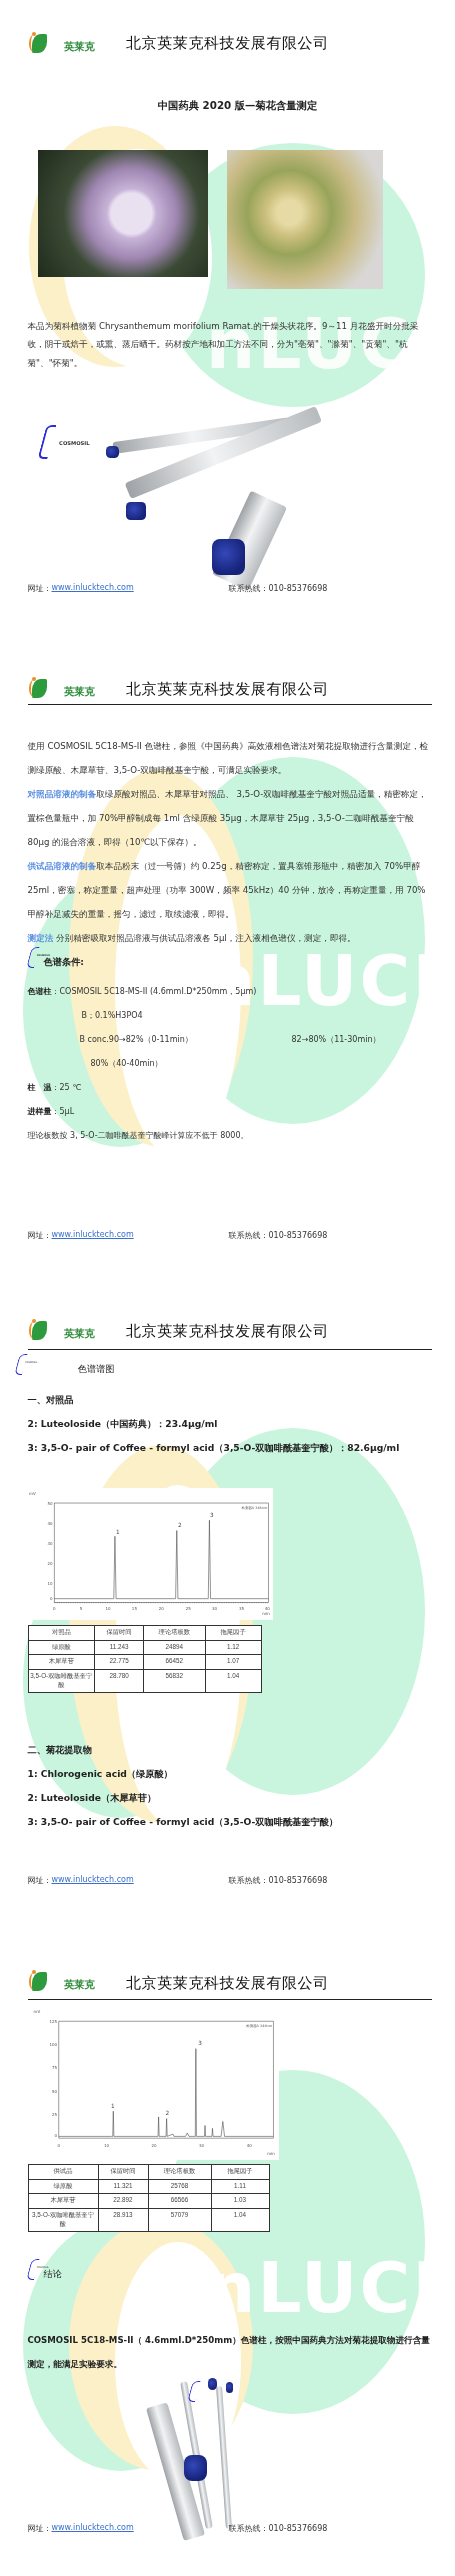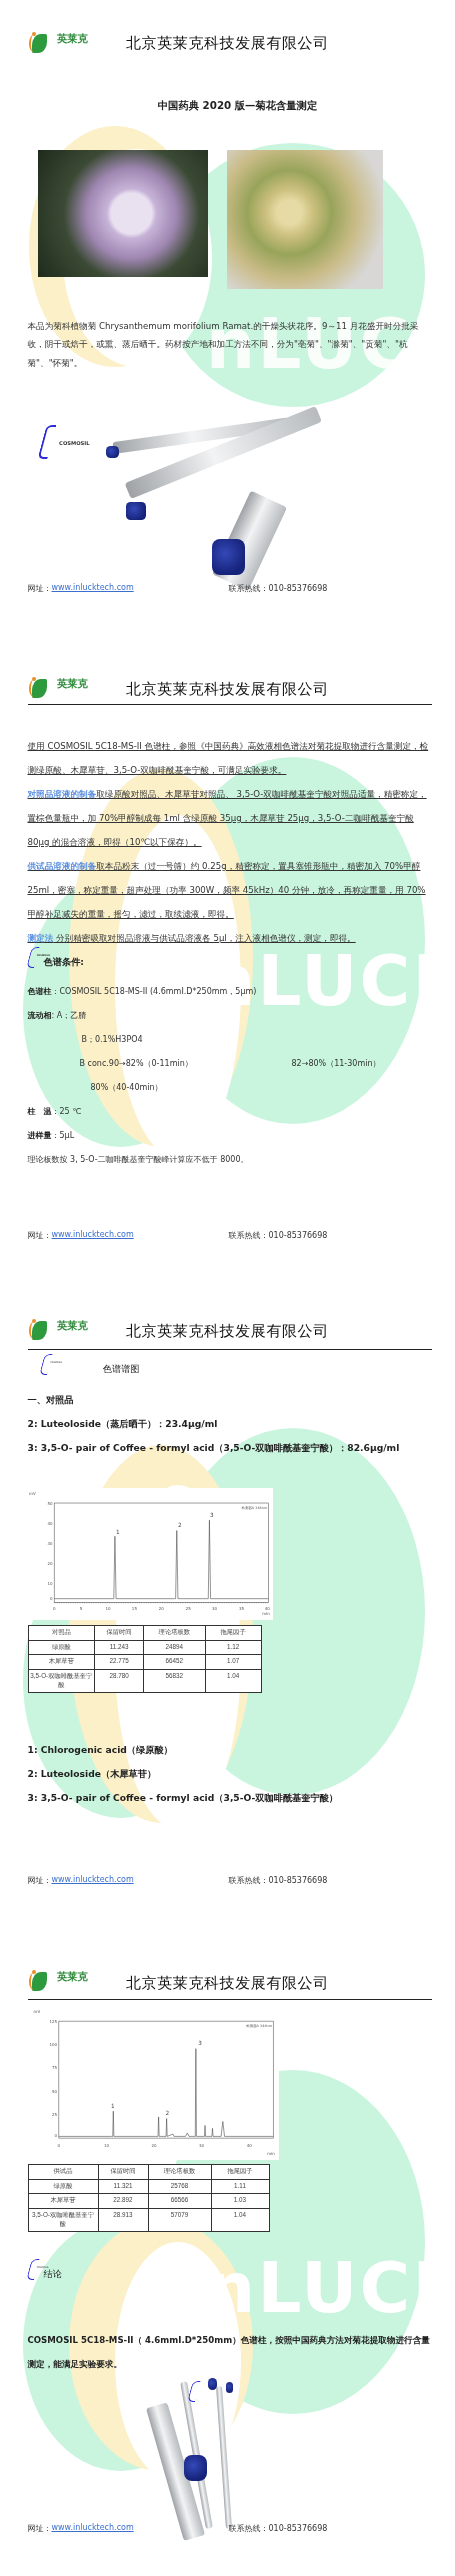--- a/index.html
+++ b/index.html
@@ -5,21 +5,21 @@
   * { box-sizing: border-box; margin: 0; padding: 0; }
   body { width: 455px; height: 2576px; background: #ffffff; font-family: "DejaVu Sans", "Liberation Sans", sans-serif; color: #222; position: relative; overflow: hidden; }
   .page { position: absolute; left: 0; width: 455px; overflow: hidden; }
   
   .wm { position: absolute; pointer-events: none; }
   .wm-green { background: #c9f5de; border-radius: 50%; }
   .wm-yellow { background: #fbf0c8; border-radius: 50%; }
   .wm-white { background: #ffffff; border-radius: 50%; }
   .wm-text { position: absolute; color: #ffffff; font-family: "DejaVu Sans", sans-serif; font-weight: bold; font-size: 69px; letter-spacing: 2.3px; }
   
-  .logo { position: absolute; left: 27.5px; display: flex; align-items: flex-start; gap: 10px; z-index: 2; }
+  .logo { position: absolute; left: 27.5px; display: flex; align-items: flex-end; gap: 17px; z-index: 2; }
   .logo-mark { width: 19.5px; height: 22px; position: relative; }
   .logo-leaf { position: absolute; right: 0; top: 2.3px; width: 15px; height: 18.4px; background: #2e9a3e; border-radius: 60% 10% 60% 10%; }
   .logo-swirl { position: absolute; left: 1.1px; top: 3.4px; width: 9.2px; height: 17px; border-left: 2.9px solid #e8912b; border-radius: 50%; }
   .logo-dot { position: absolute; left: 4.6px; top: 0; width: 4px; height: 4px; border-radius: 50%; background: #e8912b; }
   .logo-text { color: #2e8b3a; font-size: 10.3px; font-weight: bold; font-family: "DejaVu Serif", serif; }
   .company { position: absolute; left: 126px; width: 224px; text-align: left; font-size: 15px; color: #111; z-index: 2; font-family: "DejaVu Sans", sans-serif; letter-spacing: 0.6px; }
   .hr { position: absolute; left: 27.5px; width: 404px; height: 0.9px; background: #222; z-index: 2; }
   .z { position: absolute; z-index: 2; }
   .title { left: 0; width: 455px; text-align: center; font-size: 10.3px; font-weight: bold; color: #222; }
   .para { left: 27.5px; width: 404px; font-size: 8.6px; line-height: 18.4px; color: #333; }
@@ -106,38 +106,37 @@
     <div class="logo-mark">
         <div class="logo-leaf"></div>
         <div class="logo-swirl"></div>
         <div class="logo-dot"></div>
       </div>
     <span class="logo-text">英莱克</span>
   </div>
   <div class="company" style="top:26px;">北京英莱克科技发展有限公司</div>
   <div class="hr" style="top:50px;"></div>
 
-  <div class="z para" style="top:80px;line-height:24px;text-decoration:underline;">
+  <div class="z para" style="top:80px;line-height:24px;">
     <span>使用 COSMOSIL 5C18-MS-II 色谱柱，参照《中国药典》高效液相色谱法对菊花提取物进行含量测定，检测绿原酸、木犀草苷、3,5-O-双咖啡酰基奎宁酸，可满足实验要求。</span><br>
     <span class="hl">对照品溶液的制备</span><span>取绿原酸对照品、木犀草苷对照品、 3,5-O-双咖啡酰基奎宁酸对照品适量，精密称定，置棕色量瓶中，加 70%甲醇制成每 1ml 含绿原酸 35μg，木犀草苷 25μg，3,5-O-二咖啡酰基奎宁酸 80μg 的混合溶液，即得（10℃以下保存）。</span><br>
     <span class="hl">供试品溶液的制备</span><span>取本品粉末（过一号筛）约 0.25g，精密称定，置具塞锥形瓶中，精密加入 70%甲醇 25ml，密塞，称定重量，超声处理（功率 300W，频率 45kHz）40 分钟，放冷，再称定重量，用 70%甲醇补足减失的重量，摇匀，滤过，取续滤液，即得。</span><br>
     <span class="hl">测定法</span><span> 分别精密吸取对照品溶液与供试品溶液各 5μl，注入液相色谱仪，测定，即得。</span>
   </div>
 
   <div class="z sec-head bold" style="left:27.5px;top:292px;">
     <span class="cos-icon">
         <span class="c1"></span>
         <span class="cs">COSMOSIL</span>
       </span>
     <span>色谱条件:</span>
   </div>
 
   <div class="z cond" style="top:326px;line-height:24px;">
     <div><b>色谱柱</b><span>：COSMOSIL 5C18-MS-II (4.6mmI.D*250mm，5μm)</span></div>
-    <div><b>流动相</b><span>: A；乙腈</span></div>
     <div style="padding-left:54px;">B；0.1%H3PO4</div>
     <div style="padding-left:52px;position:relative;"><span>B conc.90→82%（0-11min）</span><span style="position:absolute;left:264px;">82→80%（11-30min）</span></div>
     <div style="padding-left:63px;">80%（40-40min）</div>
     <div><b>柱　温</b><span>：25 ℃</span></div>
     <div><b>进样量</b><span>：5μL</span></div>
     <div>理论板数按 3, 5-O-二咖啡酰基奎宁酸峰计算应不低于 8000。</div>
   </div>
 
   <div class="z footer" style="top:576px;">
     <span>网址：</span>
@@ -156,31 +155,31 @@
     <div class="logo-mark">
         <div class="logo-leaf"></div>
         <div class="logo-swirl"></div>
         <div class="logo-dot"></div>
       </div>
     <span class="logo-text">英莱克</span>
   </div>
   <div class="company" style="top:26px;">北京英莱克科技发展有限公司</div>
   <div class="hr" style="top:53px;"></div>
 
-  <div class="z sec-head" style="left:41px;top:57px;gap:48px;">
+  <div class="z sec-head" style="left:16px;top:57px;gap:48px;">
     <span class="cos-icon">
         <span class="c1"></span>
         <span class="cs">COSMOSIL</span>
       </span>
     <span>色谱谱图</span>
   </div>
 
   <div class="z list" style="top:92px;">
     <div>一、对照品</div>
-    <div>2:  Luteoloside（蒸后晒干）：23.4μg/ml</div>
+    <div>2:  Luteoloside（中国药典）：23.4μg/ml</div>
     <div>3:  3,5-O- pair of Coffee - formyl acid（3,5-O-双咖啡酰基奎宁酸）：82.6μg/ml</div>
   </div>
 
   <div class="chart" style="left:20.6px;top:192px;width:252px;height:132px;">
     <svg width="252" height="132" viewBox="0 0 440 230">
       <text x="14" y="12" font-size="7" fill="#555">mV</text>
       <rect x="58" y="26" width="374" height="174" fill="none" stroke="#555" stroke-width="1"></rect>
       <g font-size="7" fill="#555" text-anchor="end">
         <text x="55" y="29">50</text>
           <text x="55" y="64">40</text>
@@ -235,20 +234,21 @@
     <tr>
           <td style="height:23px;">3,5-O-双咖啡酰基奎宁酸</td>
           <td>28.780</td>
           <td>56832</td>
           <td>1.04</td>
         </tr>
   </tbody>
     </table>
 
   <div class="z list" style="top:442px;">
+    <div>二、菊花提取物</div>
     <div>1:  Chlorogenic acid（绿原酸）</div>
     <div>2:  Luteoloside（木犀草苷）</div>
     <div>3:  3,5-O- pair of Coffee - formyl acid（3,5-O-双咖啡酰基奎宁酸）</div>
   </div>
 
   <div class="z footer" style="top:579px;">
     <span>网址：</span>
     <span class="url">www.inlucktech.com</span>
     <span class="phone"><span>联系热线：</span><span>010-85376698</span></span>
   </div>

